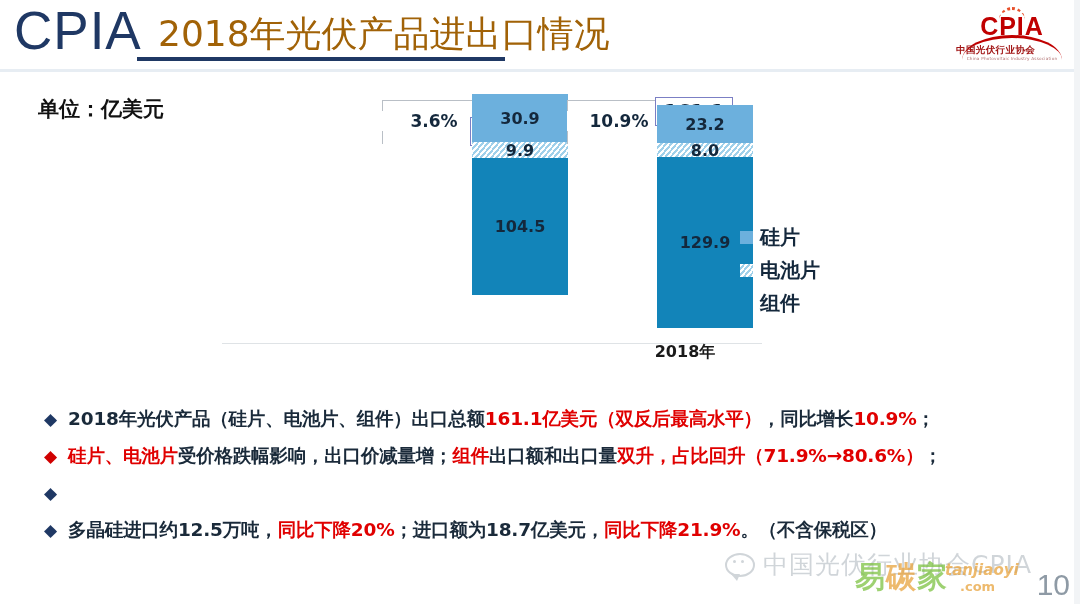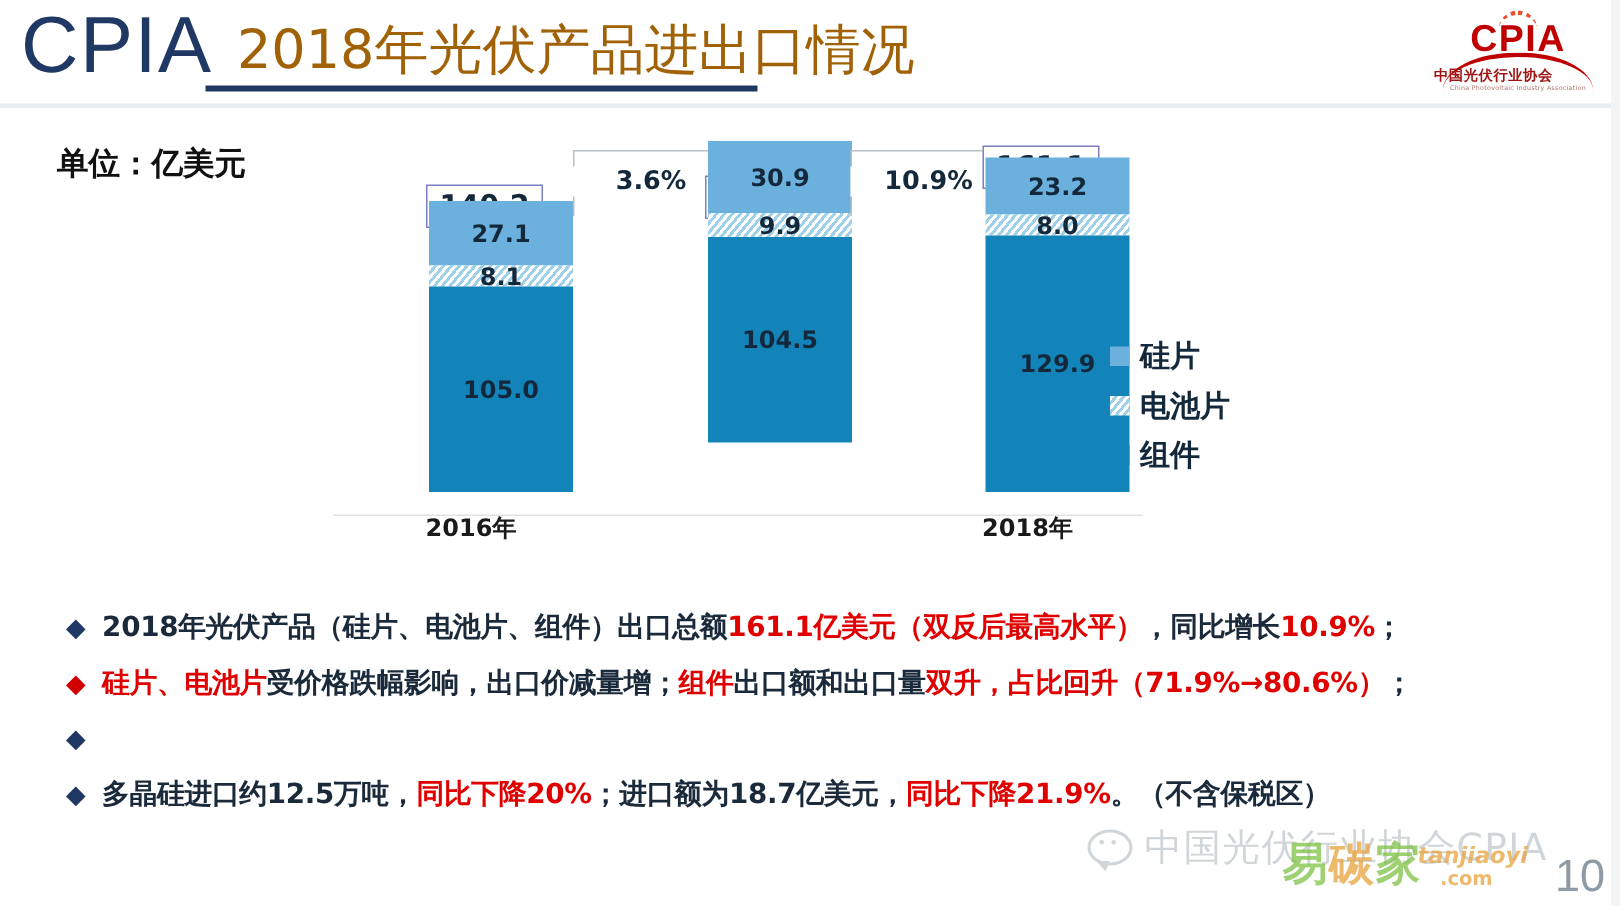--- a/index.html
+++ b/index.html
@@ -361,35 +361,20 @@
     <div class="logo-cn">中国光伏行业协会</div>
     <div class="logo-en">China Photovoltaic Industry Association</div>
   </div>
 </div>
 
 <div id="unit-label">单位：亿美元</div>
 
 <div id="chart">
   <div class="axis-baseline"></div>
 
-  <div class="bar-group" style="left:244px; width:140px; height:290px;">
-    <div class="total-box" style="left:40px; top:28px;">140.2</div>
-    <div class="bar-stack" style="left:22px; height:194px;">
-      <div class="seg seg-silicon" style="height:43px;">
-        <span class="seg-val">27.1</span>
-      </div>
-      <div class="seg seg-cell" style="height:14px;">
-        <span class="seg-val">8.1</span>
-      </div>
-      <div class="seg seg-module" style="height:137px;">
-        <span class="seg-val">105.0</span>
-      </div>
-    </div>
-    <div class="cat-label" style="left:0px;">2016年</div>
-  </div>
 
   <div class="growth" style="left:382px; top:5px;">
     <div class="bracket"></div>
     <div class="pct">3.6%</div>
   </div>
 
   <div class="bar-group" style="left:430px; width:140px; height:290px;">
     <div class="total-box" style="left:40px; top:22px;">145.3</div>
     <div class="bar-stack" style="left:22px; height:234px;">
       <div class="seg seg-silicon" style="height:48px;">

